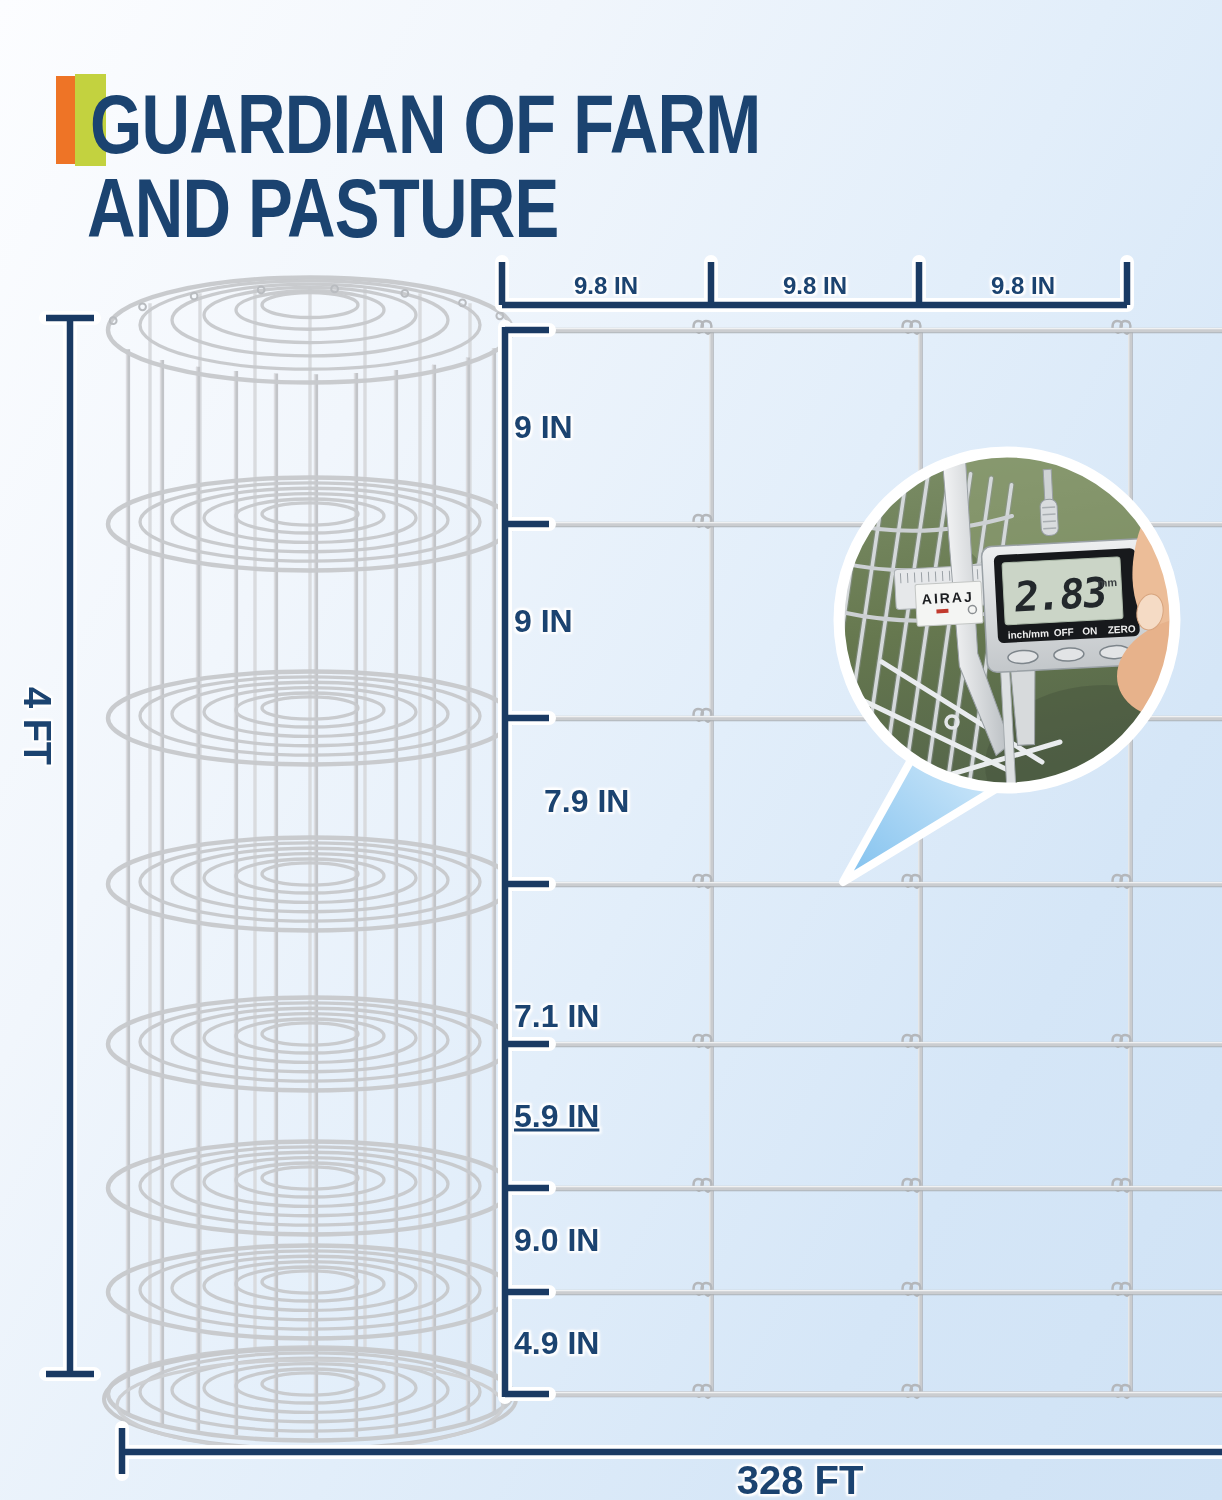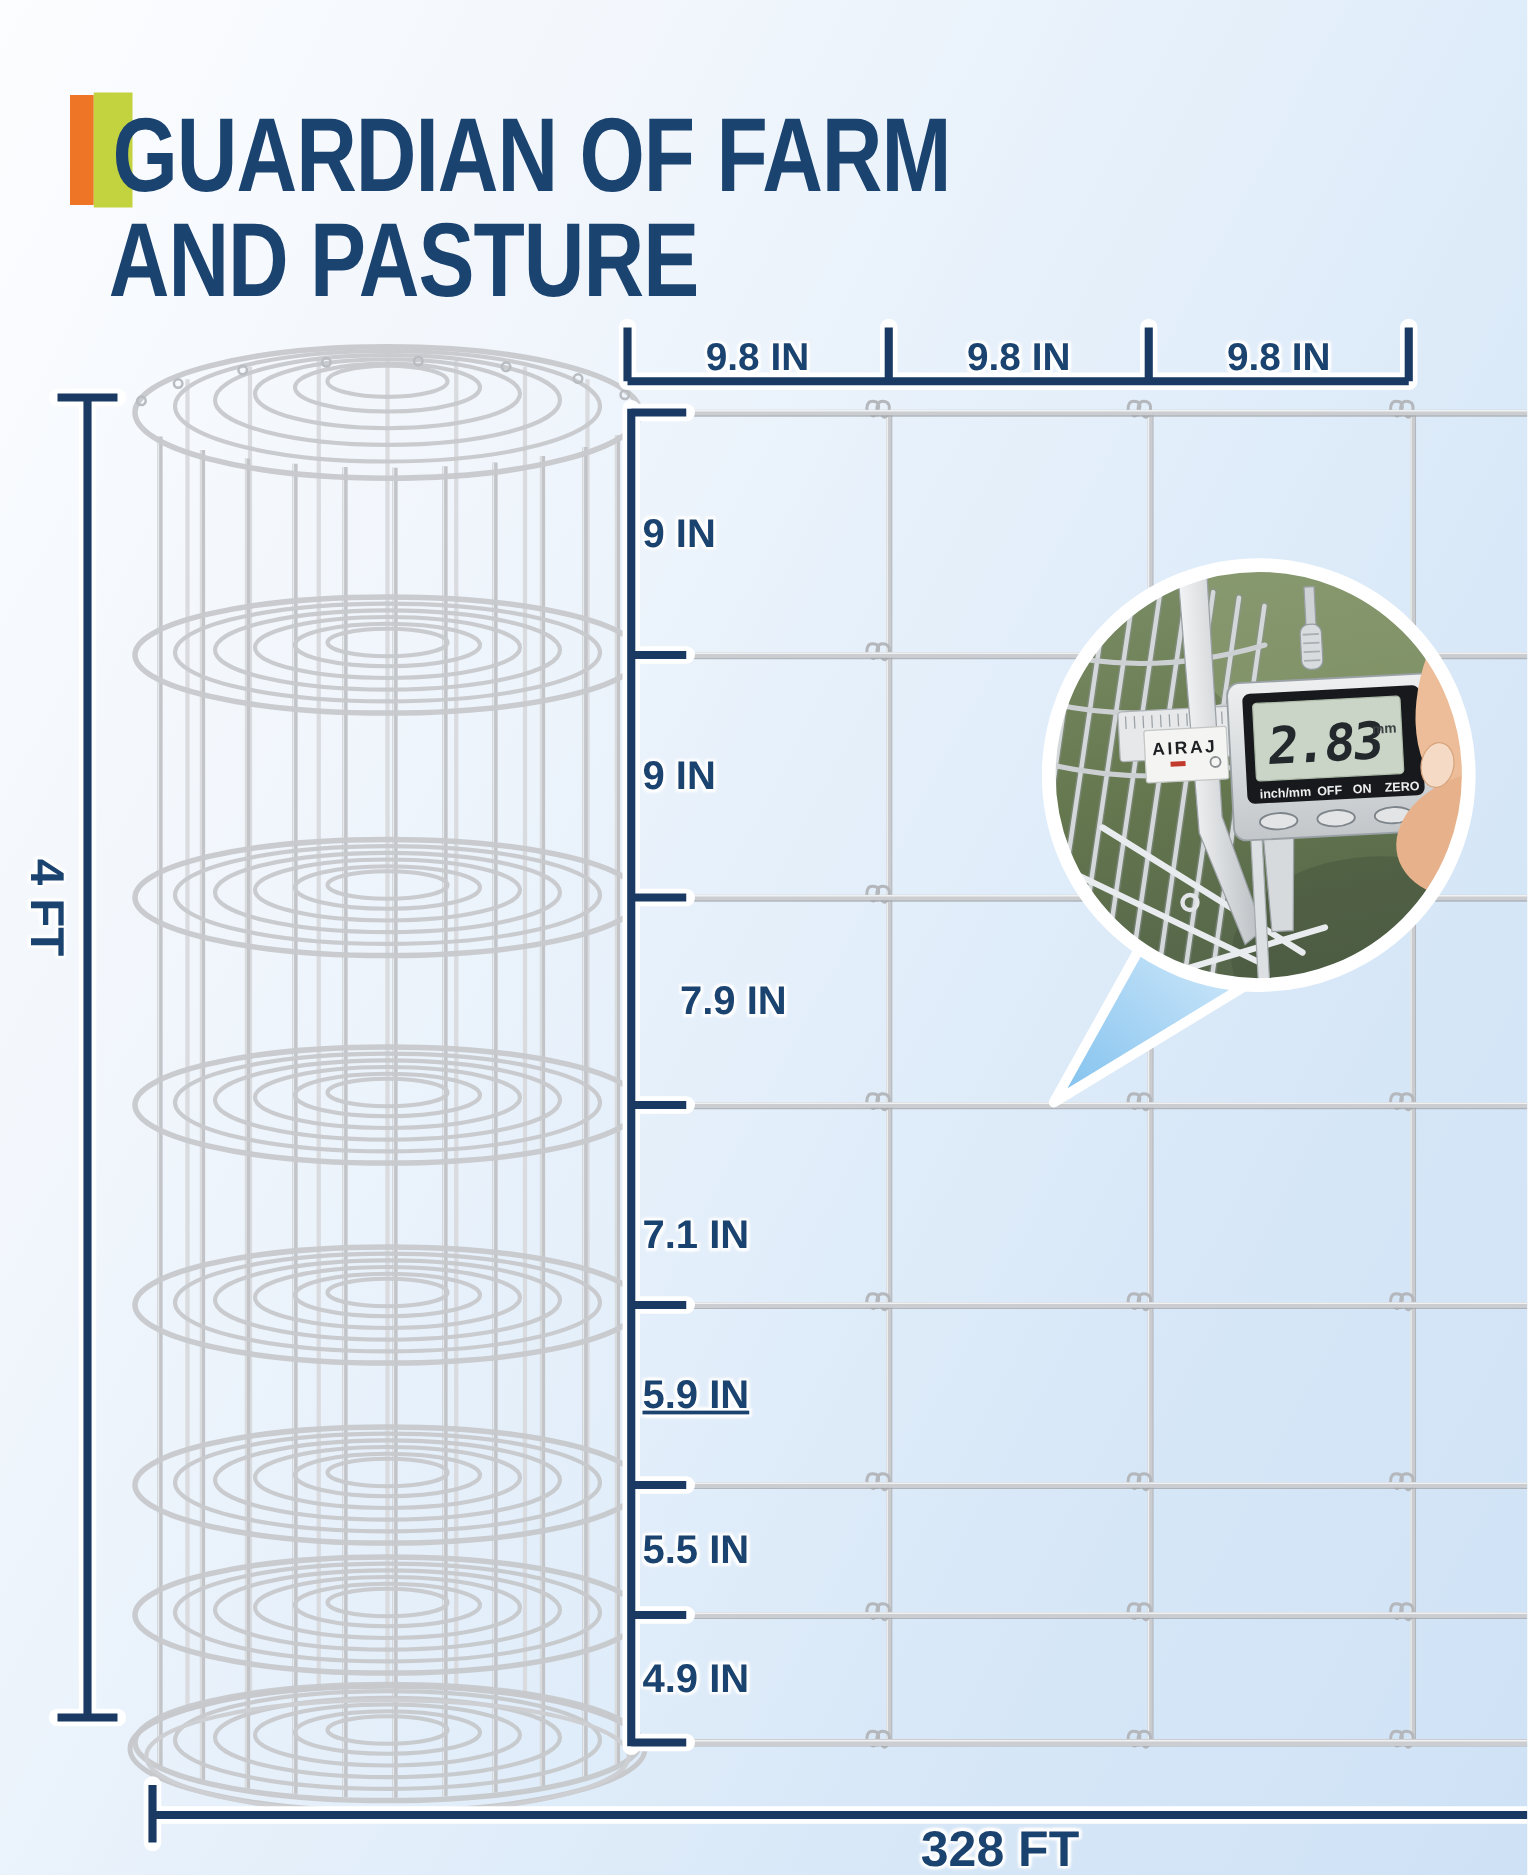--- a/index.html
+++ b/index.html
@@ -8,21 +8,21 @@
     position:relative;width:1222px;height:1500px;overflow:hidden;
     background:linear-gradient(118deg,#fcfdff 0%,#f1f6fc 28%,#e2eefa 55%,#d5e6f7 78%,#cfe2f5 100%);
   }
   svg{position:absolute;left:0;top:0;}
   #scene{z-index:1;}
   #measure{z-index:2;}
   .lbl{
     position:absolute;z-index:3;color:#1b4370;font-weight:bold;white-space:nowrap;
     text-shadow:0 0 3px #fff,0 0 4px #fff,2px 2px 2px #fff,-2px -2px 2px #fff,2px -2px 2px #fff,-2px 2px 2px #fff,0 0 6px #fff;
   }
-  .m-top{font-size:31px;transform:translate(-50%,-50%);}
+  .m-top{font-size:24px;transform:translate(-50%,-50%);}
   .m-row{font-size:32px;transform:translateY(-50%);}
   .m-4ft{font-size:38px;transform:translate(-50%,-50%) rotate(90deg);}
   .m-328{font-size:40px;transform:translate(-50%,-50%);}
   #title{position:absolute;left:0;top:0;z-index:4;}
   .bar{position:absolute;}
   .tline{
     position:absolute;left:90px;color:#1b4370;font-weight:bold;font-size:84px;
     letter-spacing:-1px;line-height:1.0;transform:scaleX(0.8);transform-origin:left top;white-space:nowrap;
   }
 </style>
@@ -293,20 +293,20 @@
     <div class="tline" style="top:166px;left:87px;">AND PASTURE</div>
   </div>
 
   <div class="lbl m-top" style="left:606px;top:286px;">9.8 IN</div>
   <div class="lbl m-top" style="left:815px;top:286px;">9.8 IN</div>
   <div class="lbl m-top" style="left:1023px;top:286px;">9.8 IN</div>
 
   <div class="lbl m-row" style="left:514px;top:427px;">9 IN</div>
   <div class="lbl m-row" style="left:514px;top:621px;">9 IN</div>
   <div class="lbl m-row" style="left:514px;top:801px;margin-left:30px;">7.9 IN</div>
-  <div class="lbl m-row" style="left:514px;top:988px;">7.1 IN</div>
+  <div class="lbl m-row" style="left:514px;top:1016px;">7.1 IN</div>
   <div class="lbl m-row" style="left:514px;top:1116px;text-decoration:underline;">5.9 IN</div>
-  <div class="lbl m-row" style="left:514px;top:1240px;">5.5 IN</div>
+  <div class="lbl m-row" style="left:514px;top:1240px;">9.0 IN</div>
   <div class="lbl m-row" style="left:514px;top:1343px;text-align:right;">4.9 IN</div>
 
   <div class="lbl m-4ft" style="left:36px;top:726px;">4 FT</div>
   <div class="lbl m-328" style="left:800px;top:1480px;">328 FT</div>
 </div>
 
 </body></html>

